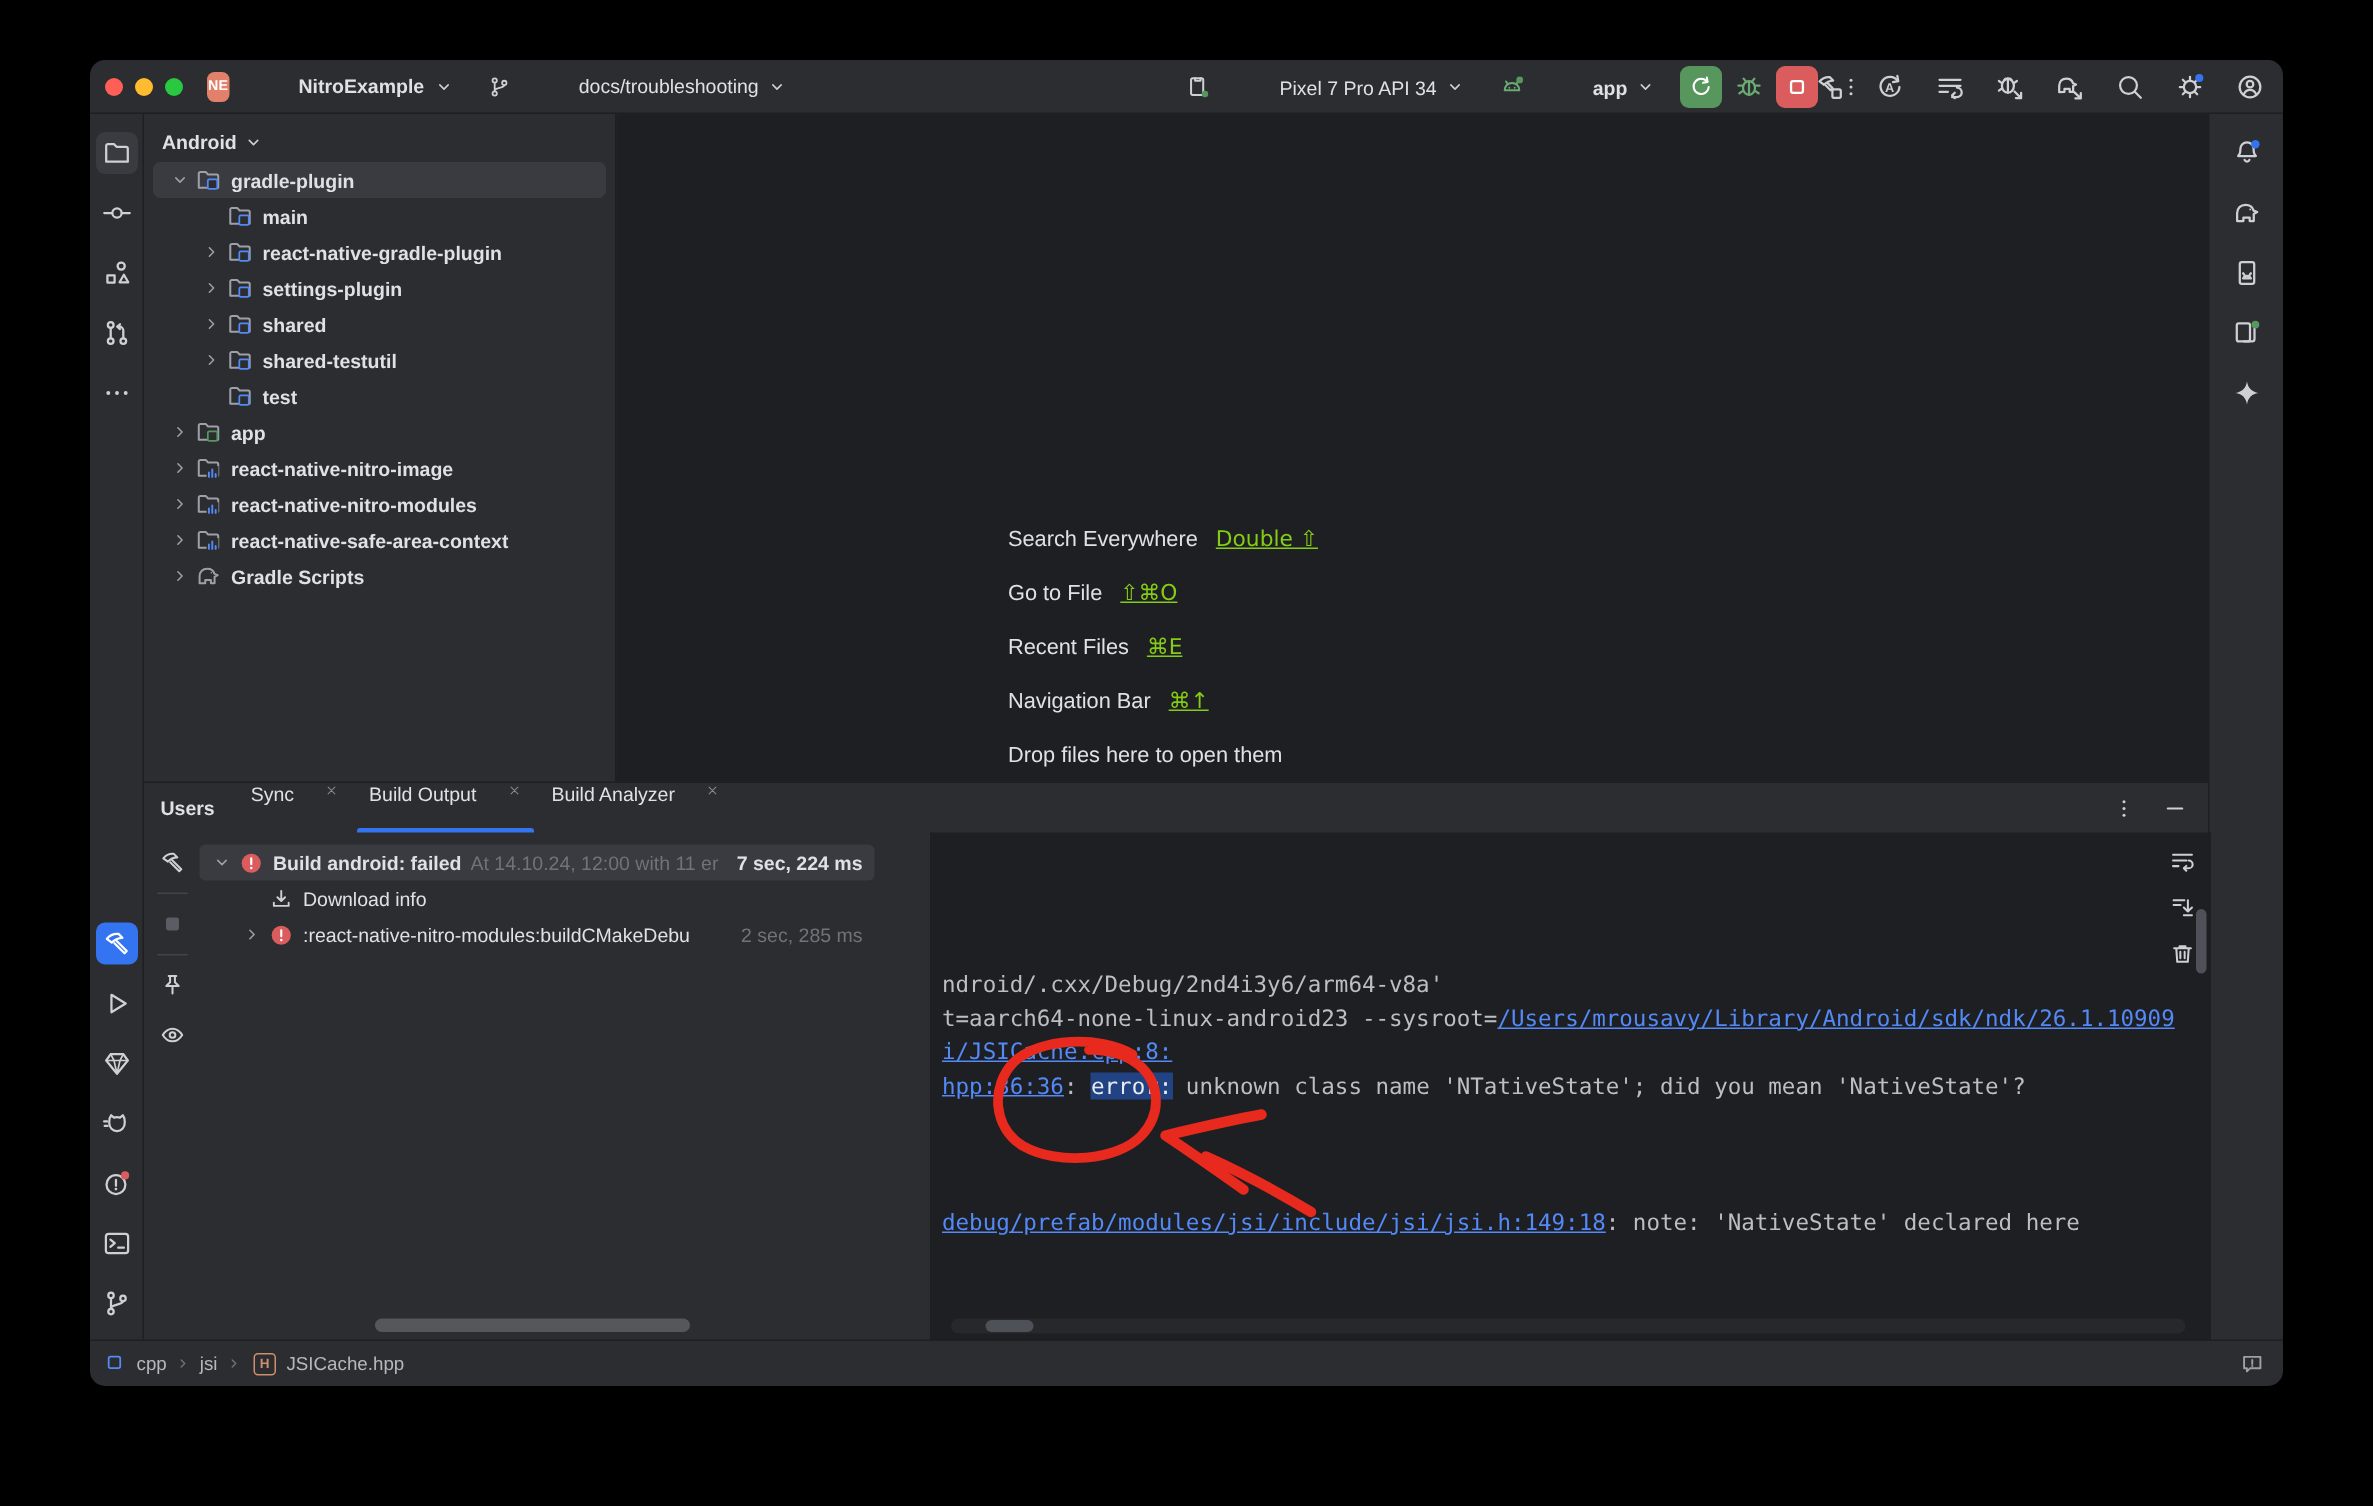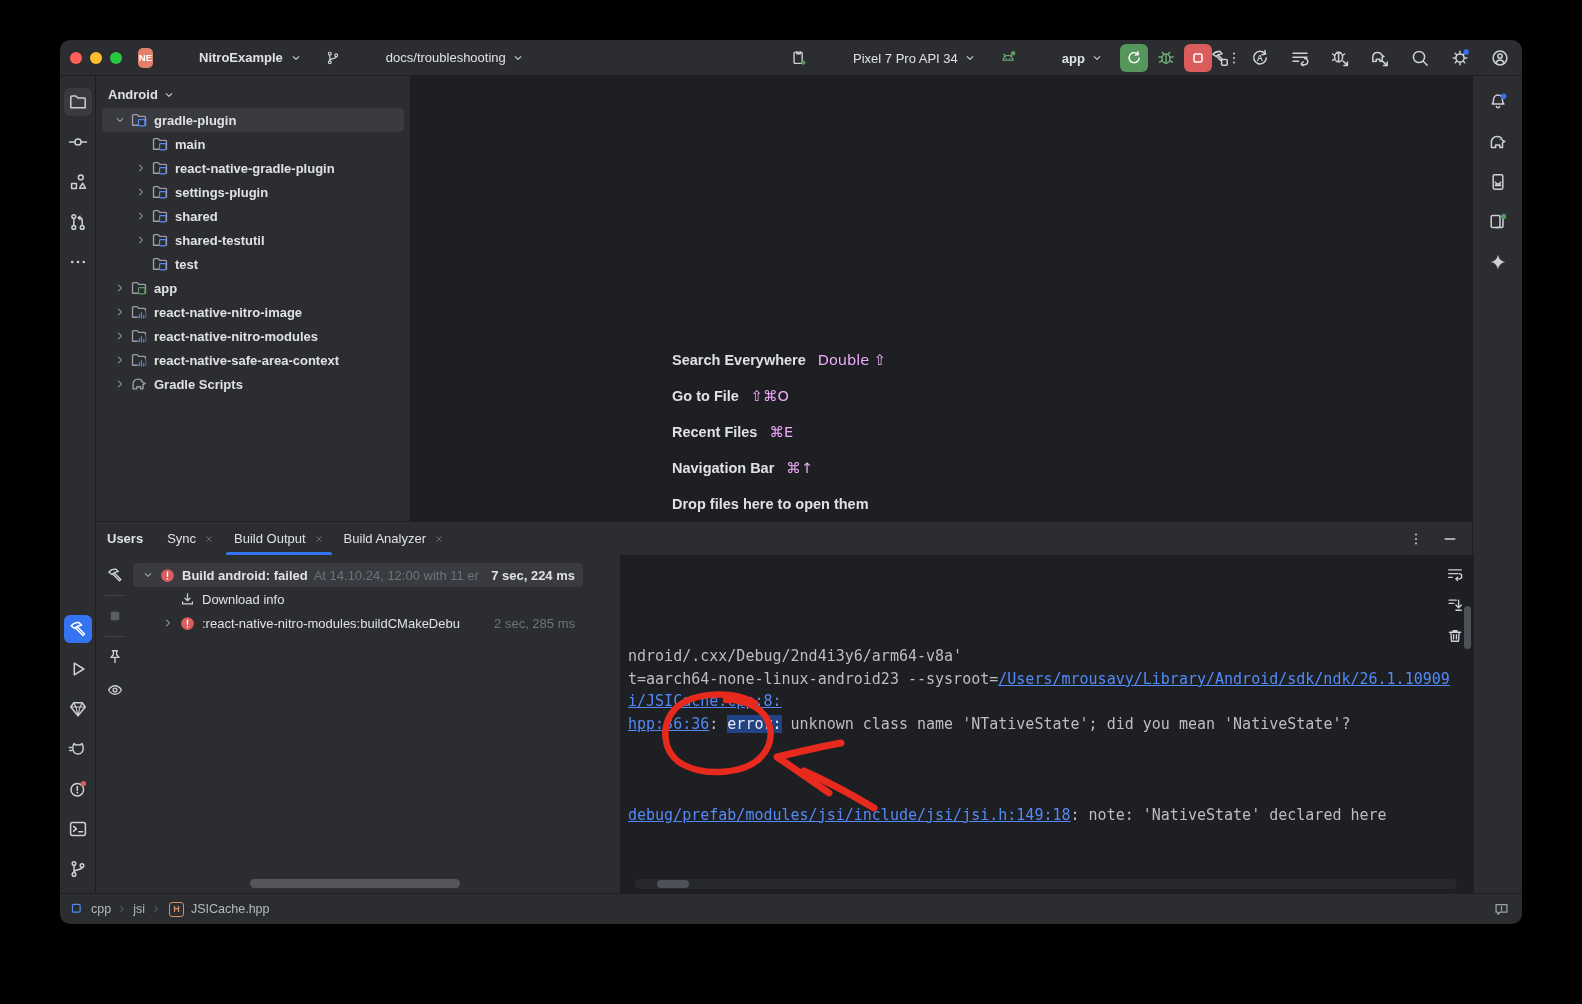--- a/index.html
+++ b/index.html
@@ -50,28 +50,28 @@
   .p-row .chev{width:14px;height:14px;margin-right:3px;color:#9da0a8;}
   .p-row .chev.empty svg{visibility:hidden;}
   .p-row .ficon{width:18px;height:18px;margin-right:6px;}
   .p-row.lvl1{padding-left:11px;} .p-row.lvl2{padding-left:32px;}
   .p-label{white-space:nowrap;overflow:hidden;}
 
   
   #editor{position:absolute;left:351px;top:36px;width:1061px;height:445px;background:var(--bg2);}
   #editor-shortcuts{position:absolute;left:261px;top:276px;}
   .sc-row{display:flex;align-items:baseline;gap:12px;height:22px;margin-bottom:14px;}
-  .sc-label{font-size:14.5px;font-weight:700;color:var(--text);white-space:nowrap;}
-  .sc-keys{font-size:14.5px;color:#f0abfc;font-family:"DejaVu Sans",sans-serif;white-space:nowrap;}
+  .sc-label{font-size:14.5px;font-weight:400;color:var(--text);white-space:nowrap;}
+  .sc-keys{font-size:14.5px;color:#84cc16;font-family:"DejaVu Sans",sans-serif;white-space:nowrap;text-decoration:underline;}
 
   
   #build-panel{position:absolute;left:36px;top:481px;width:1376px;height:372px;border-top:1px solid var(--border);}
   #build-header{height:33px;display:flex;align-items:center;position:relative;}
   #build-title{font-weight:700;margin:0 14px 0 11px;}
-  .tab{height:33px;display:flex;align-items:center;gap:8px;padding:0 10px;position:relative;color:var(--text);}
+  .tab{height:33px;display:flex;gap:20px;padding:0 10px;position:relative;color:var(--text);}
   .tab .tab-x{width:10px;height:10px;color:#87898e;}
   .tab.active::after{content:'';position:absolute;left:2px;right:2px;bottom:0;height:3px;background:var(--blue);border-radius:2px 2px 0 0;}
   #build-header-right{position:absolute;right:14px;top:0;height:33px;display:flex;align-items:center;gap:18px;color:#9da0a8;}
   #build-body{position:absolute;left:0;top:33px;width:1376px;height:339px;}
   #build-left-toolbar{position:absolute;left:0;top:0;width:37px;height:339px;display:flex;flex-direction:column;align-items:center;}
   #build-left-toolbar .slot{width:26px;height:26px;display:flex;align-items:center;justify-content:center;margin-top:7px;}
   #build-left-toolbar .divider{width:20px;height:1px;background:#43454a;margin-top:7px;}
   #build-tree{position:absolute;left:37px;top:0;width:450px;height:339px;padding-top:8px;}
   .b-row{height:24px;display:flex;align-items:center;font-size:13px;border-radius:4px;}
   .b-row.selected{background:var(--sel);}

